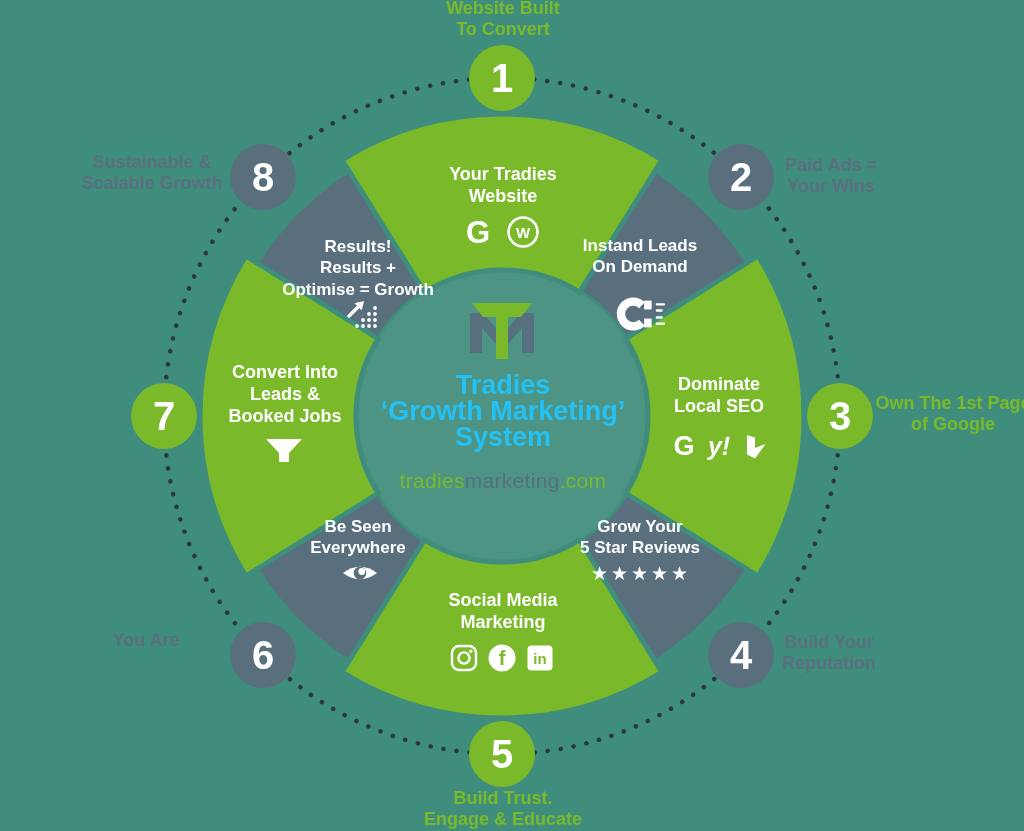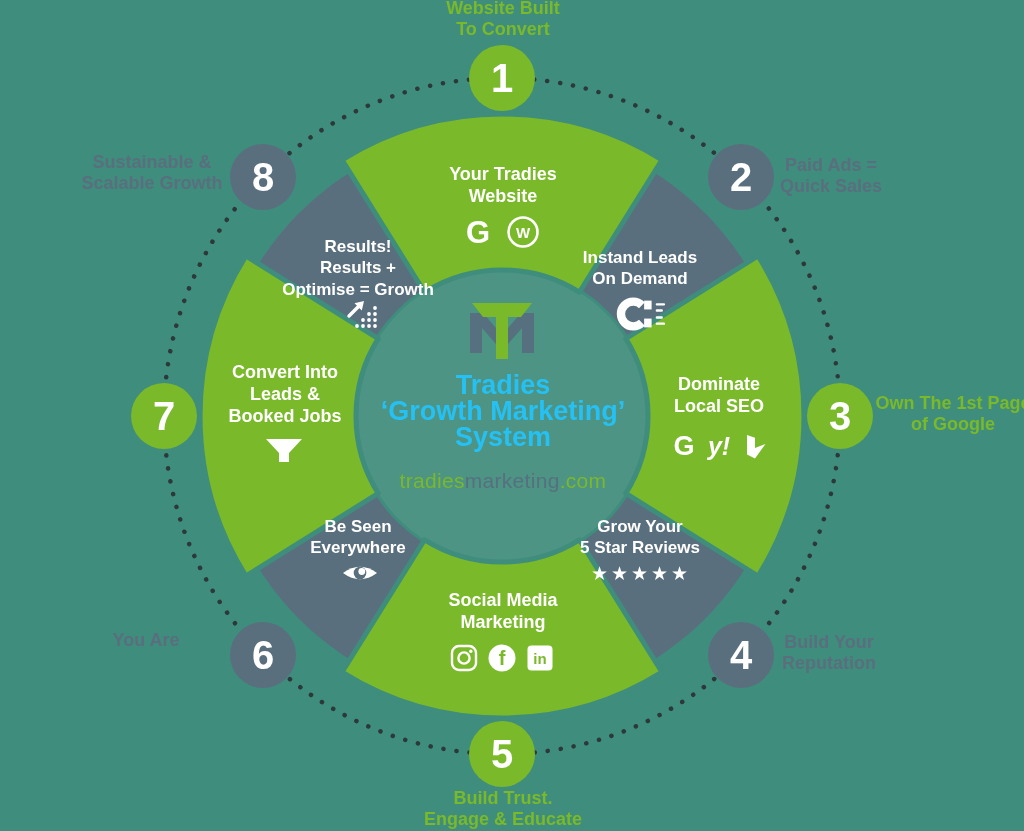--- a/index.html
+++ b/index.html
@@ -136,21 +136,21 @@
     <div>Convert Into</div>
     <div>Leads &amp;</div>
     <div>Booked Jobs</div>
   </div>
 
   <div class="abs ring-label" style="left:358px;top:268px">
     <div>Results!</div>
     <div>Results +</div>
     <div>Optimise = Growth</div>
   </div>
-  <div class="abs ring-label" style="left:640px;top:268px">
+  <div class="abs ring-label" style="left:640px;top:256px">
     <div>Instand Leads</div>
     <div>On Demand</div>
   </div>
   <div class="abs ring-label" style="left:640px;top:537px">
     <div>Grow Your</div>
     <div>5 Star Reviews</div>
   </div>
   <div class="abs stars" style="left:641px;top:573px">★★★★★</div>
   <div class="abs ring-label" style="left:358px;top:537px">
     <div>Be Seen</div>
@@ -165,21 +165,21 @@
   <div class="abs step-circle tone-slate" style="left:263px;top:655px">6</div>
   <div class="abs step-circle tone-green" style="left:164px;top:416px">7</div>
   <div class="abs step-circle tone-slate" style="left:263px;top:177px">8</div>
 
   <div class="abs outer-label txt-green" style="left:503px;top:19px">
     <div>Website Built</div>
     <div>To Convert</div>
   </div>
   <div class="abs outer-label txt-slate" style="left:831px;top:176px">
     <div>Paid Ads =</div>
-    <div>Quick Sales</div>
+    <div>Your Wins</div>
   </div>
   <div class="abs outer-label txt-green" style="left:953px;top:414px">
     <div>Own The 1st Page</div>
     <div>of Google</div>
   </div>
   <div class="abs outer-label txt-slate" style="left:829px;top:653px">
     <div>Build Your</div>
     <div>Reputation</div>
   </div>
   <div class="abs outer-label txt-green" style="left:503px;top:809px">

